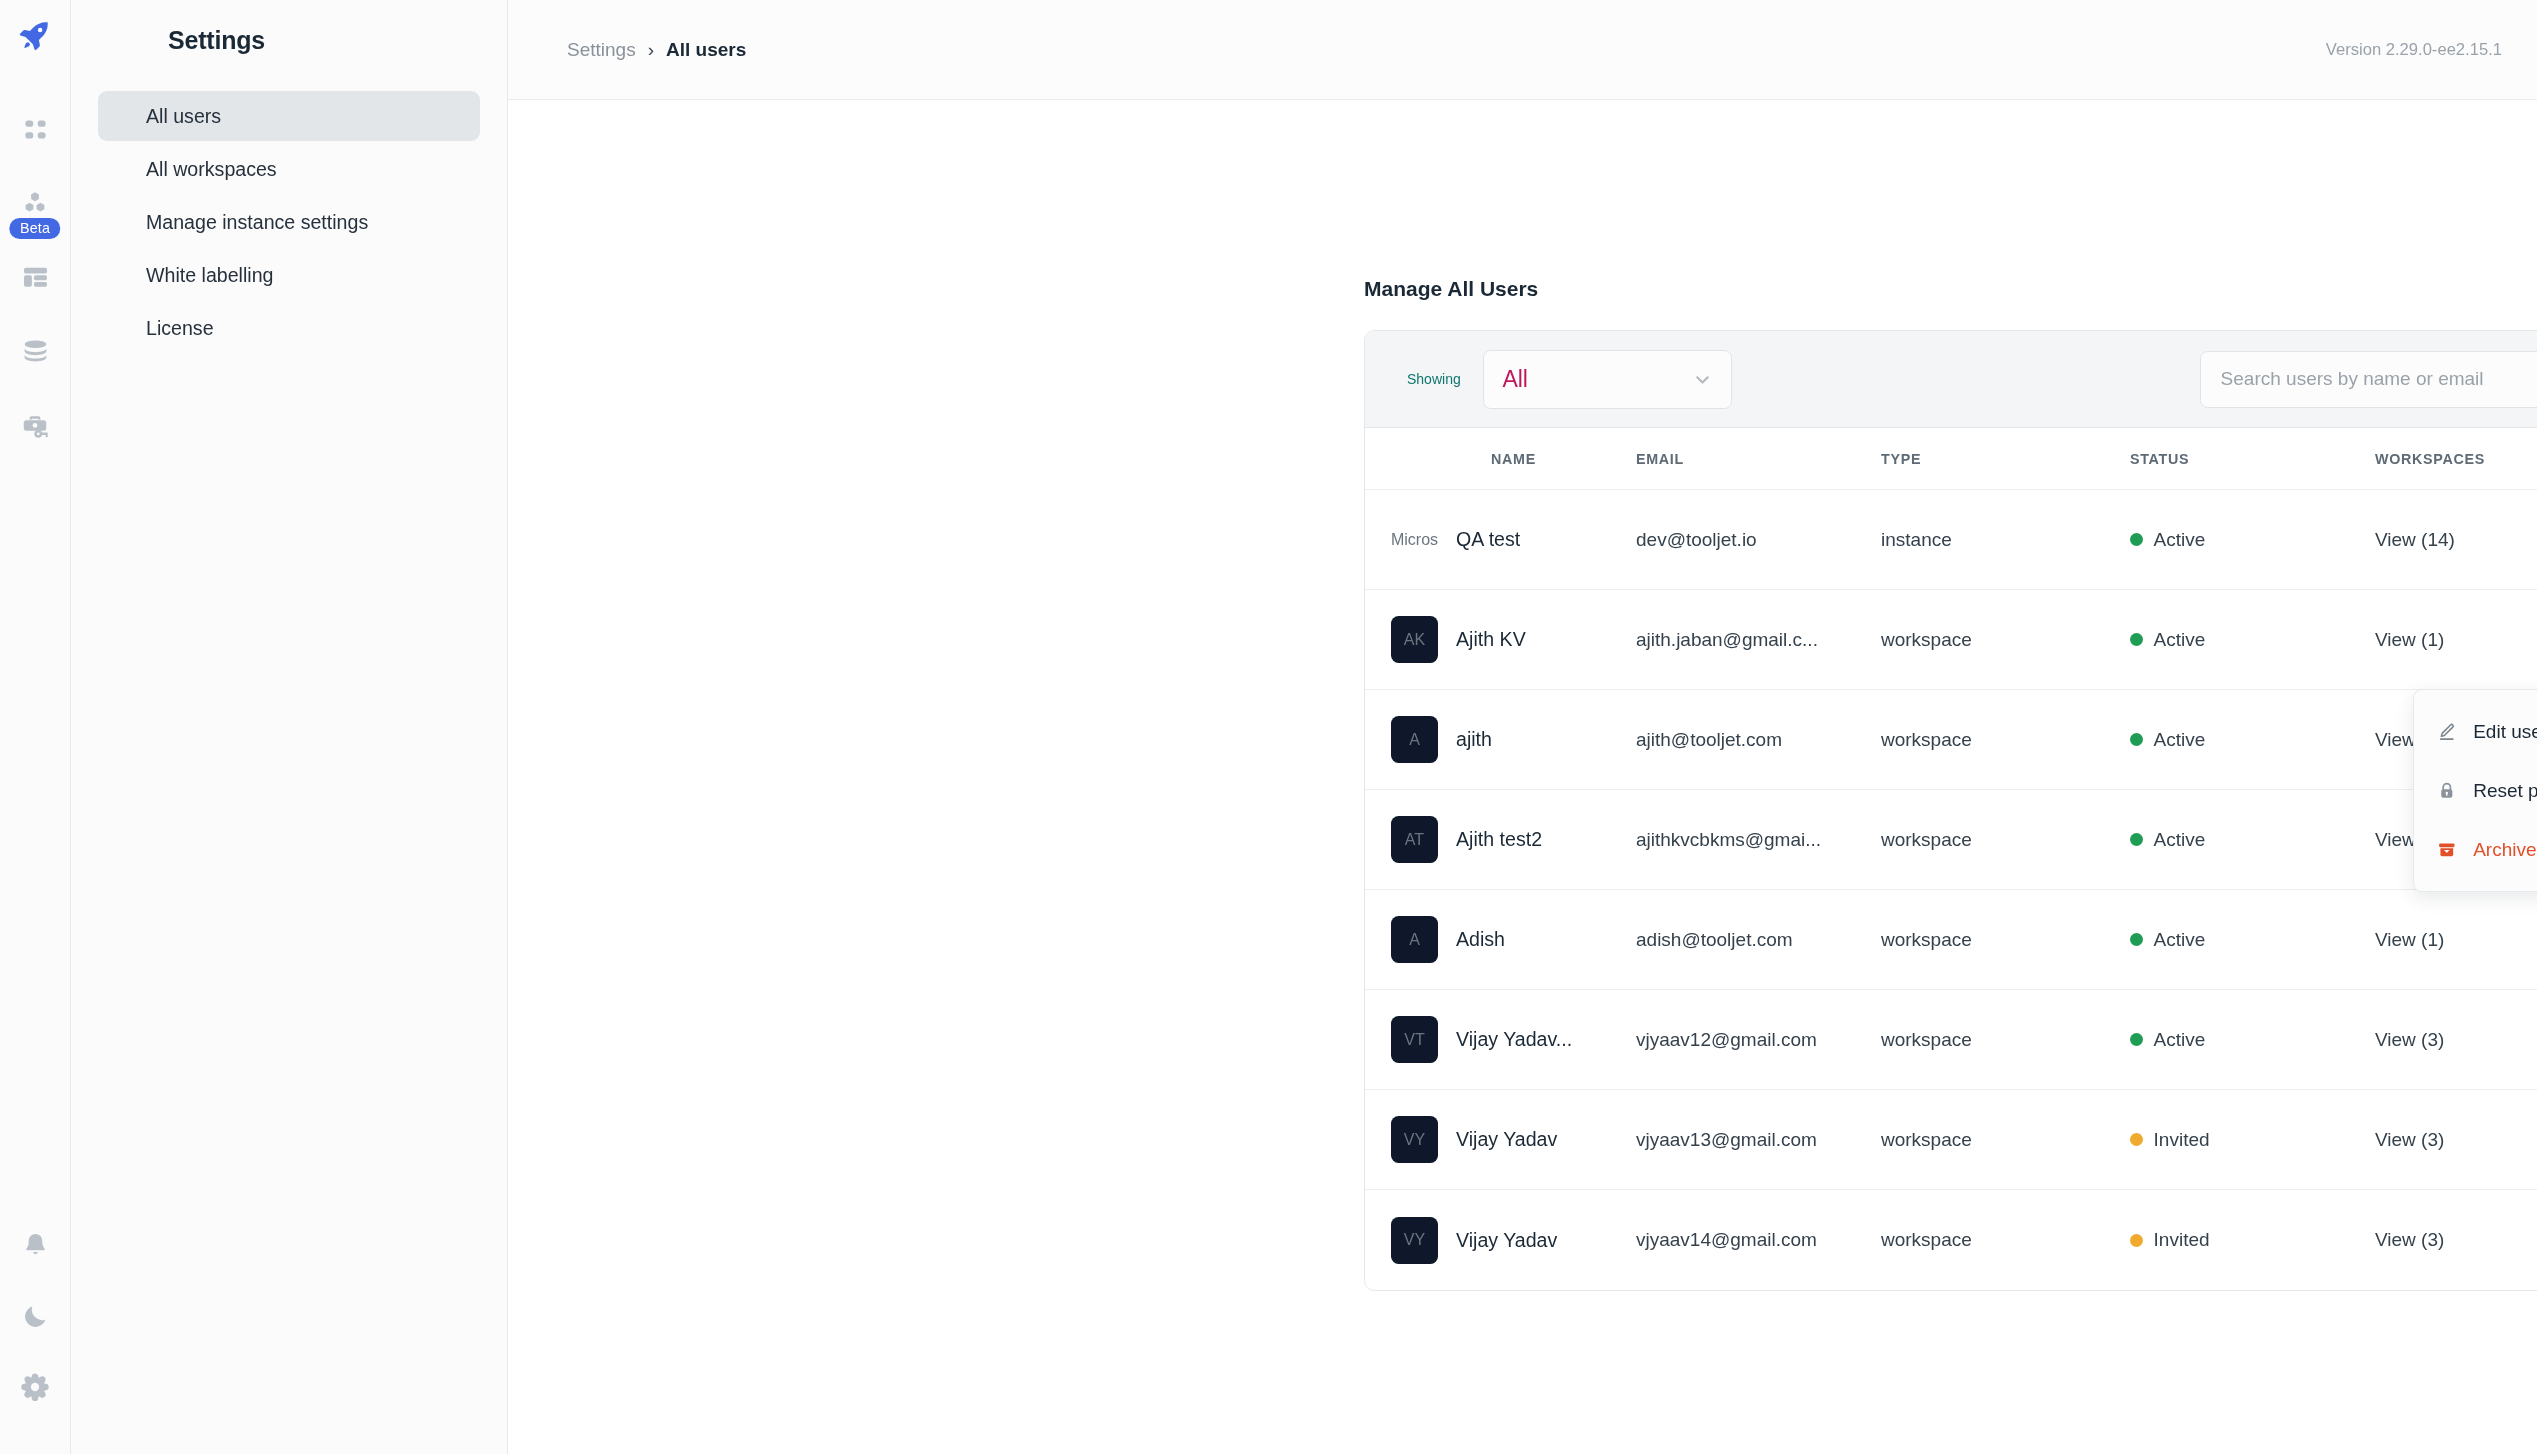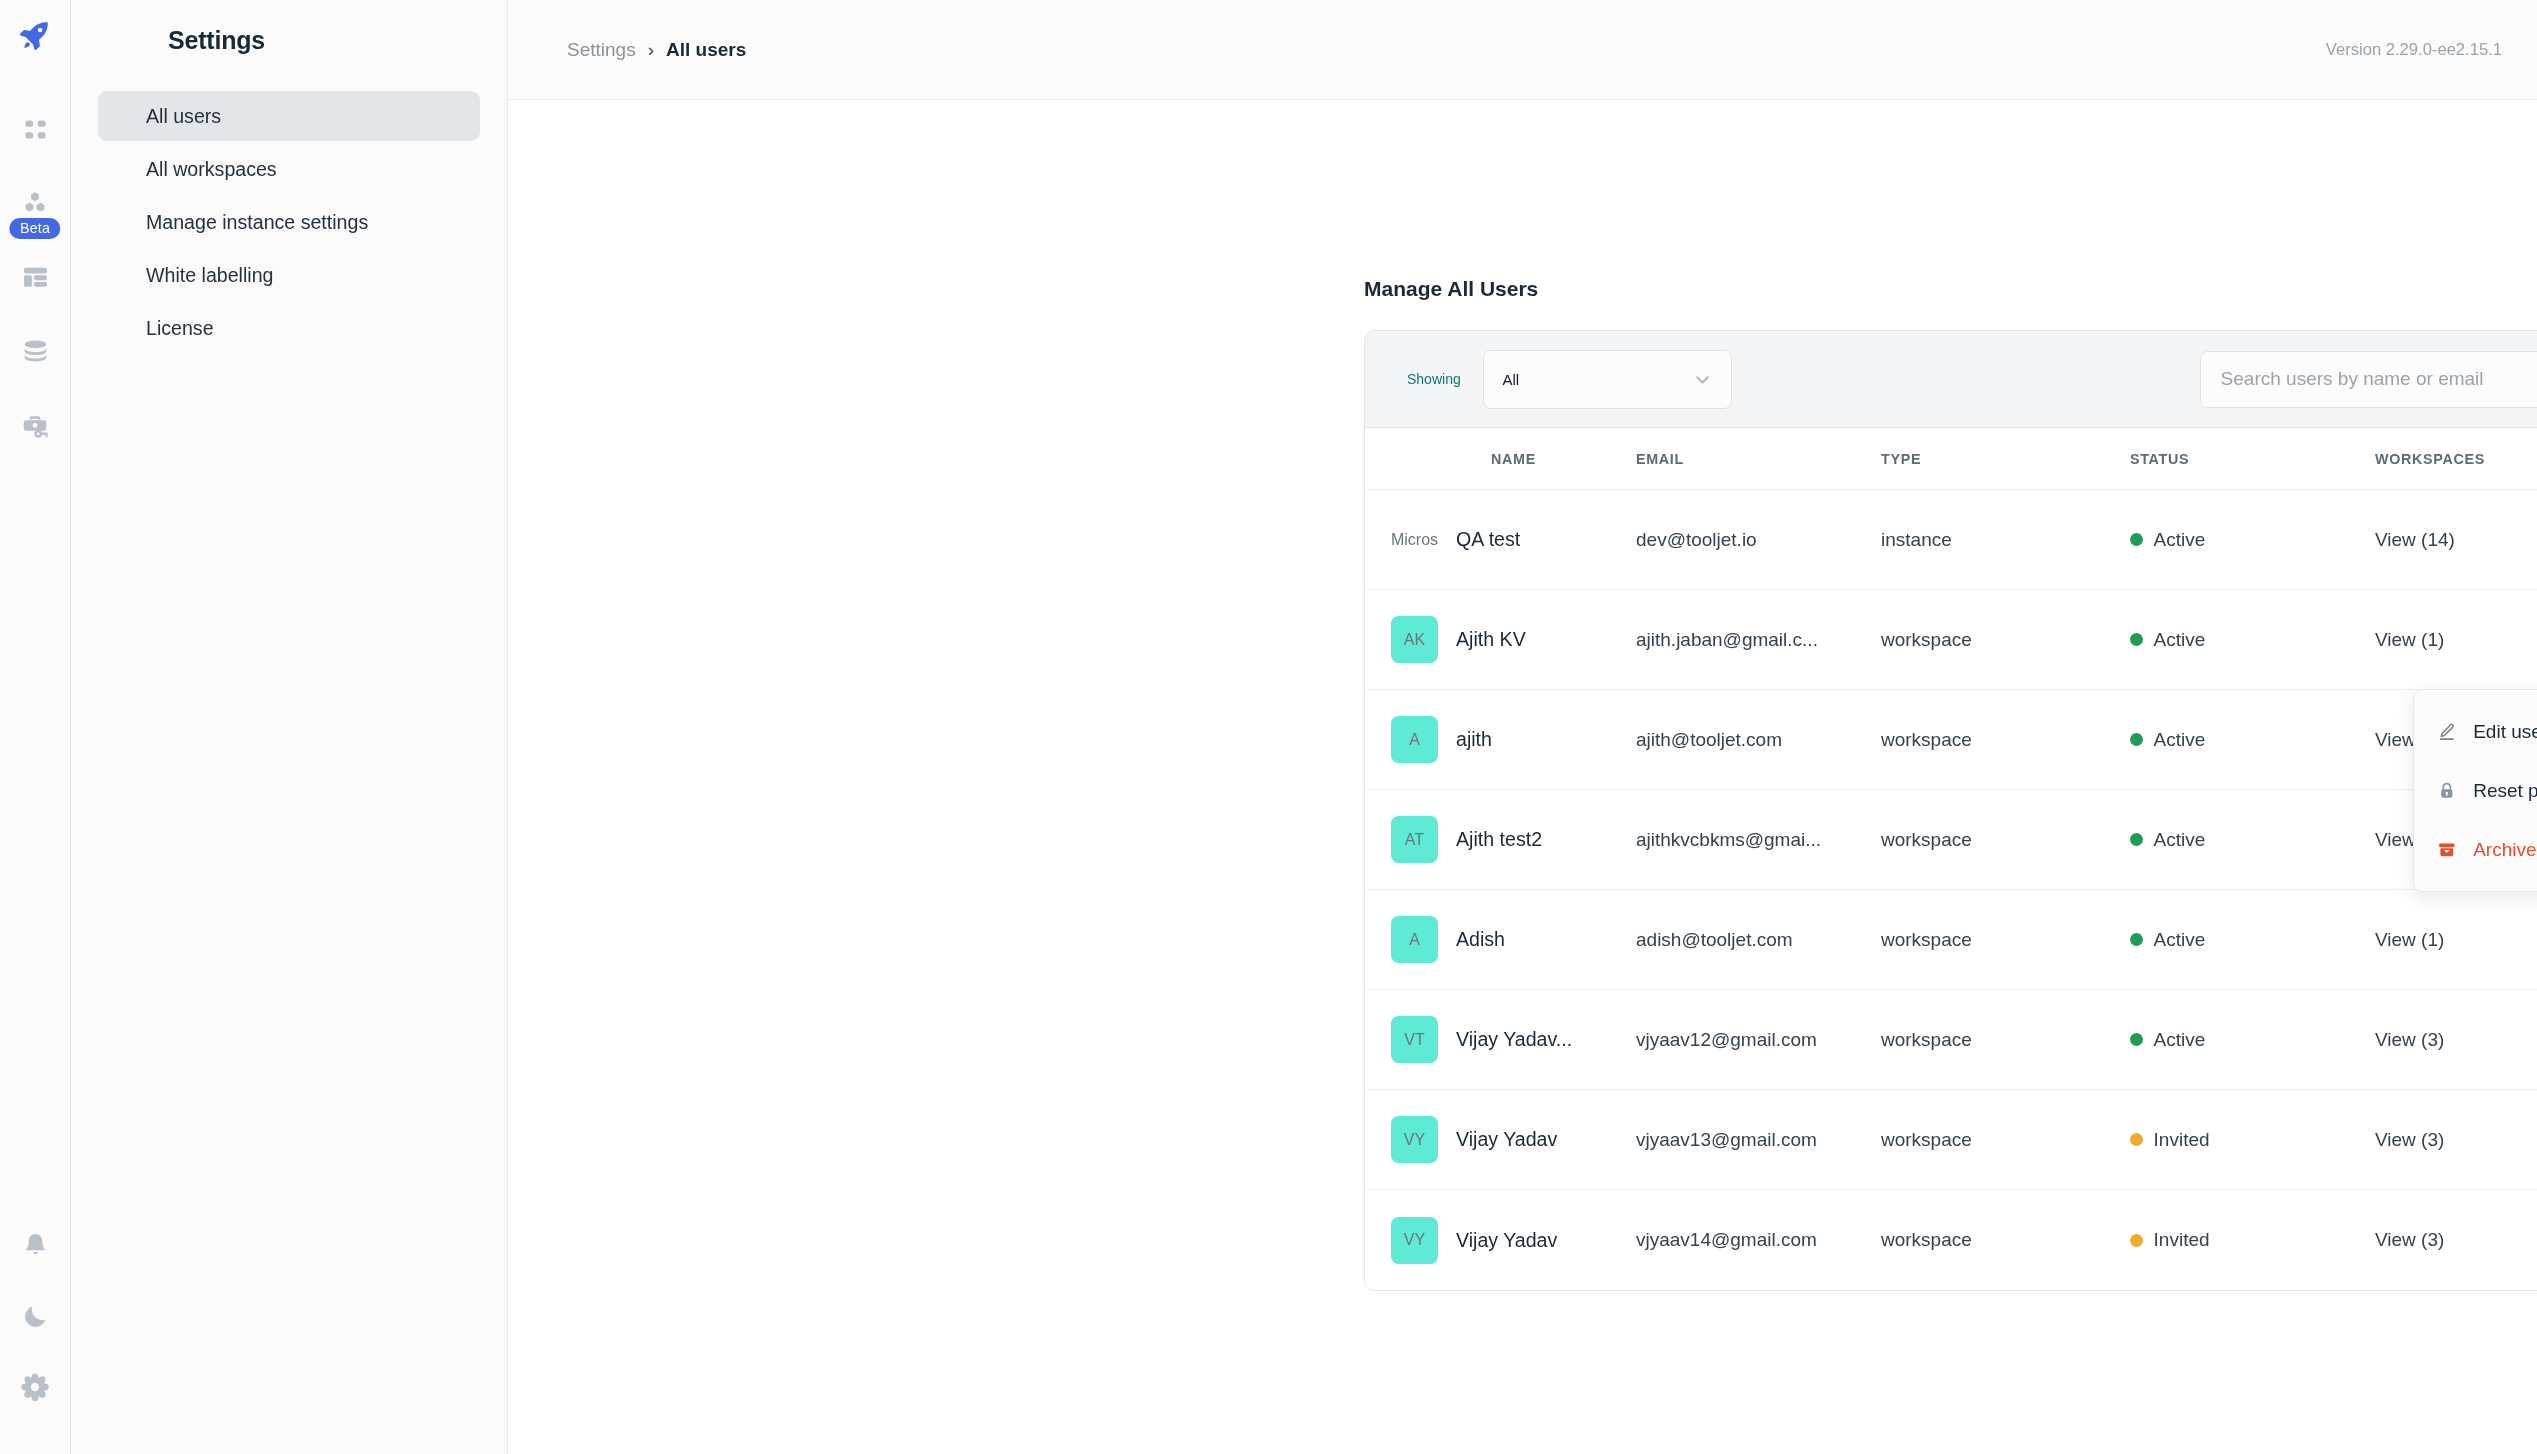--- a/index.html
+++ b/index.html
@@ -121,21 +121,21 @@
   .showing-label { font-size: 14px; color: #0f766e; margin-right: 22.7px; }
   .select-box {
     width: 249px; height: 59px;
     background: #fcfcfd;
     border: 1.5px solid #dfe3e7;
     border-radius: 7.6px;
     display: flex; align-items: center;
     padding: 0 18px;
     cursor: pointer;
   }
-  .select-value { font-size: 15px; color: #0f172a; }
+  .select-value { font-size: 23px; color: #be185d; }
   .select-chevron { margin-left: auto; display: flex; }
   .search-box {
     margin-left: auto;
     width: 468px; height: 57px;
     background: #fcfcfd;
     border: 1.5px solid #e0e4e8;
     border-radius: 7.6px;
     display: flex; align-items: center;
     padding: 0 19.6px;
     cursor: text;
@@ -174,21 +174,21 @@
     padding: 0 0 0 26px;
     border-bottom: 1.5px solid #eceef0;
     position: relative;
   }
   .trow:last-child { border-bottom: none; }
 
   .name-cell { display: flex; align-items: center; }
   .avatar {
     width: 47px; height: 47px; flex: 0 0 47px;
     border-radius: 7.6px;
-    background: #5eead4;
+    background: #0f172a;
     color: #6a757f;
     font-size: 16px;
     display: flex; align-items: center; justify-content: center;
     margin-right: 18px;
     overflow: visible;
     white-space: nowrap;
   }
   .avatar.overflow { background: #ffffff; }
   .name-text { font-size: 19.6px; color: #1b2936; white-space: nowrap; }
   .cell-text { font-size: 19px; color: #35414c; white-space: nowrap; }

